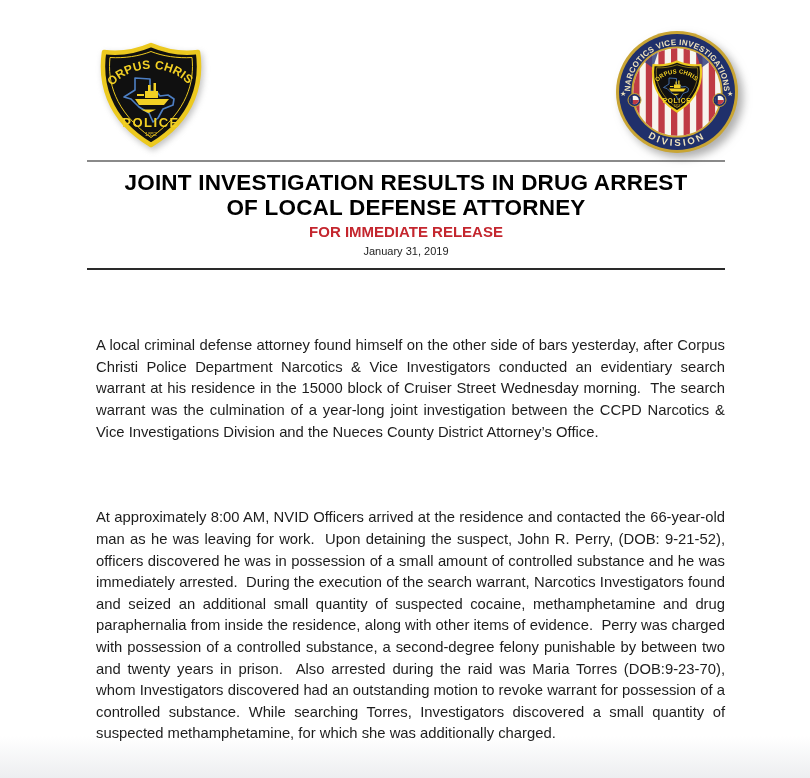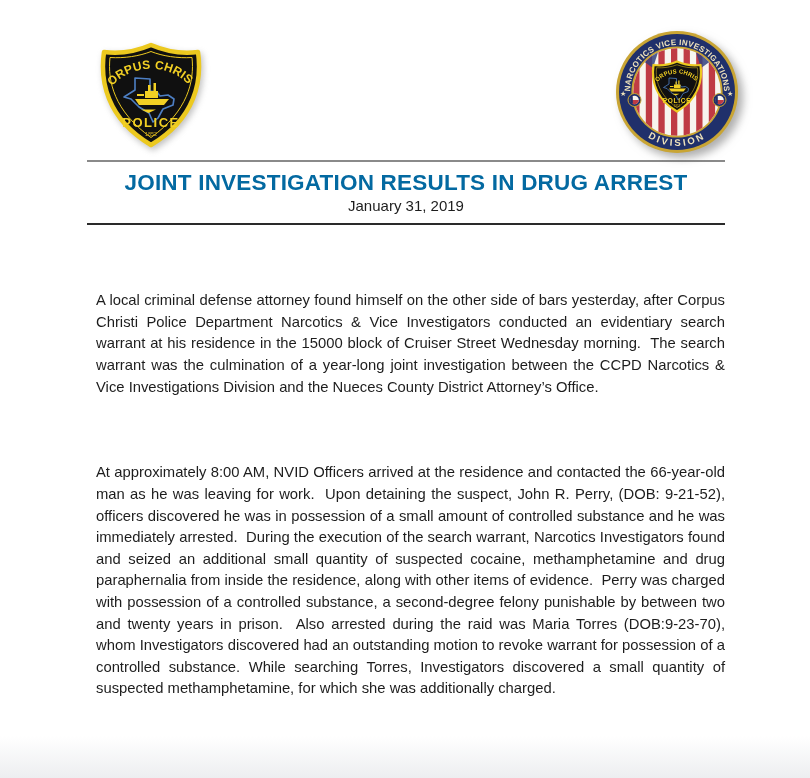--- a/index.html
+++ b/index.html
@@ -21,32 +21,32 @@
     position: absolute; left: 615px; top: 30px; width: 124px; height: 124px;
     filter: drop-shadow(5px 5px 4px rgba(110,110,110,0.55));
   }
 
   .rule { margin-left: 87px; width: 638px; border: 0; }
   .rule-top { border-top: 2px solid #8a8a8a; }
   .rule-bottom { border-top: 2px solid #2a2a2a; }
 
   .headline {
     margin: 5px 87px 2px 87px; width: 638px;
-    text-align: center; color: #0369a1;
+    text-align: center; color: #000000;
     font-size: 22.5px; font-weight: bold; line-height: 25px;
     letter-spacing: 0.2px;
   }
   .headline span { display: block; }
   .release-label {
     text-align: center; margin: 3px 87px 0 87px; width: 638px;
     color: #c4262e; font-weight: bold; font-size: 15px; line-height: 18px;
   }
   .release-date {
     text-align: center; margin: 1px 87px 7px 87px; width: 638px;
-    color: #1d1d1d; font-size: 15px; line-height: 18px;
+    color: #1d1d1d; font-size: 11px; line-height: 18px;
   }
 
   .article {
     margin: 22px 87px 0 88px; width: 637px;
     color: #1d1d1d; font-size: 14.8px; line-height: 21.6px;
     text-align: justify; white-space: pre-wrap;
   }
   .article p { margin: 0 0 21px 8px; }
 
   .bottom-fade {
@@ -132,22 +132,24 @@
       </text>
       <text x="5" y="66" font-size="7" fill="#efe3bb">★</text>
       <text x="112" y="66" font-size="7" fill="#efe3bb">★</text>
     </svg>
   </header>
 
   <hr class="rule rule-top">
 
   <h1 class="headline">
     <span>JOINT INVESTIGATION RESULTS IN DRUG ARREST</span>
+    <span>OF LOCAL DEFENSE ATTORNEY</span>
   </h1>
 
+  <div class="release-label">FOR IMMEDIATE RELEASE</div>
 
   <div class="release-date">January 31, 2019</div>
 
   <hr class="rule rule-bottom">
 
   <main class="article">
     <p>A local criminal defense attorney found himself on the other side of bars yesterday, after Corpus Christi Police Department Narcotics &amp; Vice Investigators conducted an evidentiary search warrant at his residence in the 15000 block of Cruiser Street Wednesday morning.  The search warrant was the culmination of a year-long joint investigation between the CCPD Narcotics &amp; Vice Investigations Division and the Nueces County District Attorney’s Office.</p>
     <p>At approximately 8:00 AM, NVID Officers arrived at the residence and contacted the 66-year-old man as he was leaving for work.  Upon detaining the suspect, John R. Perry, (DOB: 9-21-52), officers discovered he was in possession of a small amount of controlled substance and he was immediately arrested.  During the execution of the search warrant, Narcotics Investigators found and seized an additional small quantity of suspected cocaine, methamphetamine and drug paraphernalia from inside the residence, along with other items of evidence.  Perry was charged with possession of a controlled substance, a second-degree felony punishable by between two and twenty years in prison.  Also arrested during the raid was Maria Torres (DOB:9-23-70), whom Investigators discovered had an outstanding motion to revoke warrant for possession of a controlled substance. While searching Torres, Investigators discovered a small quantity of suspected methamphetamine, for which she was additionally charged.</p>
     
   </main>

